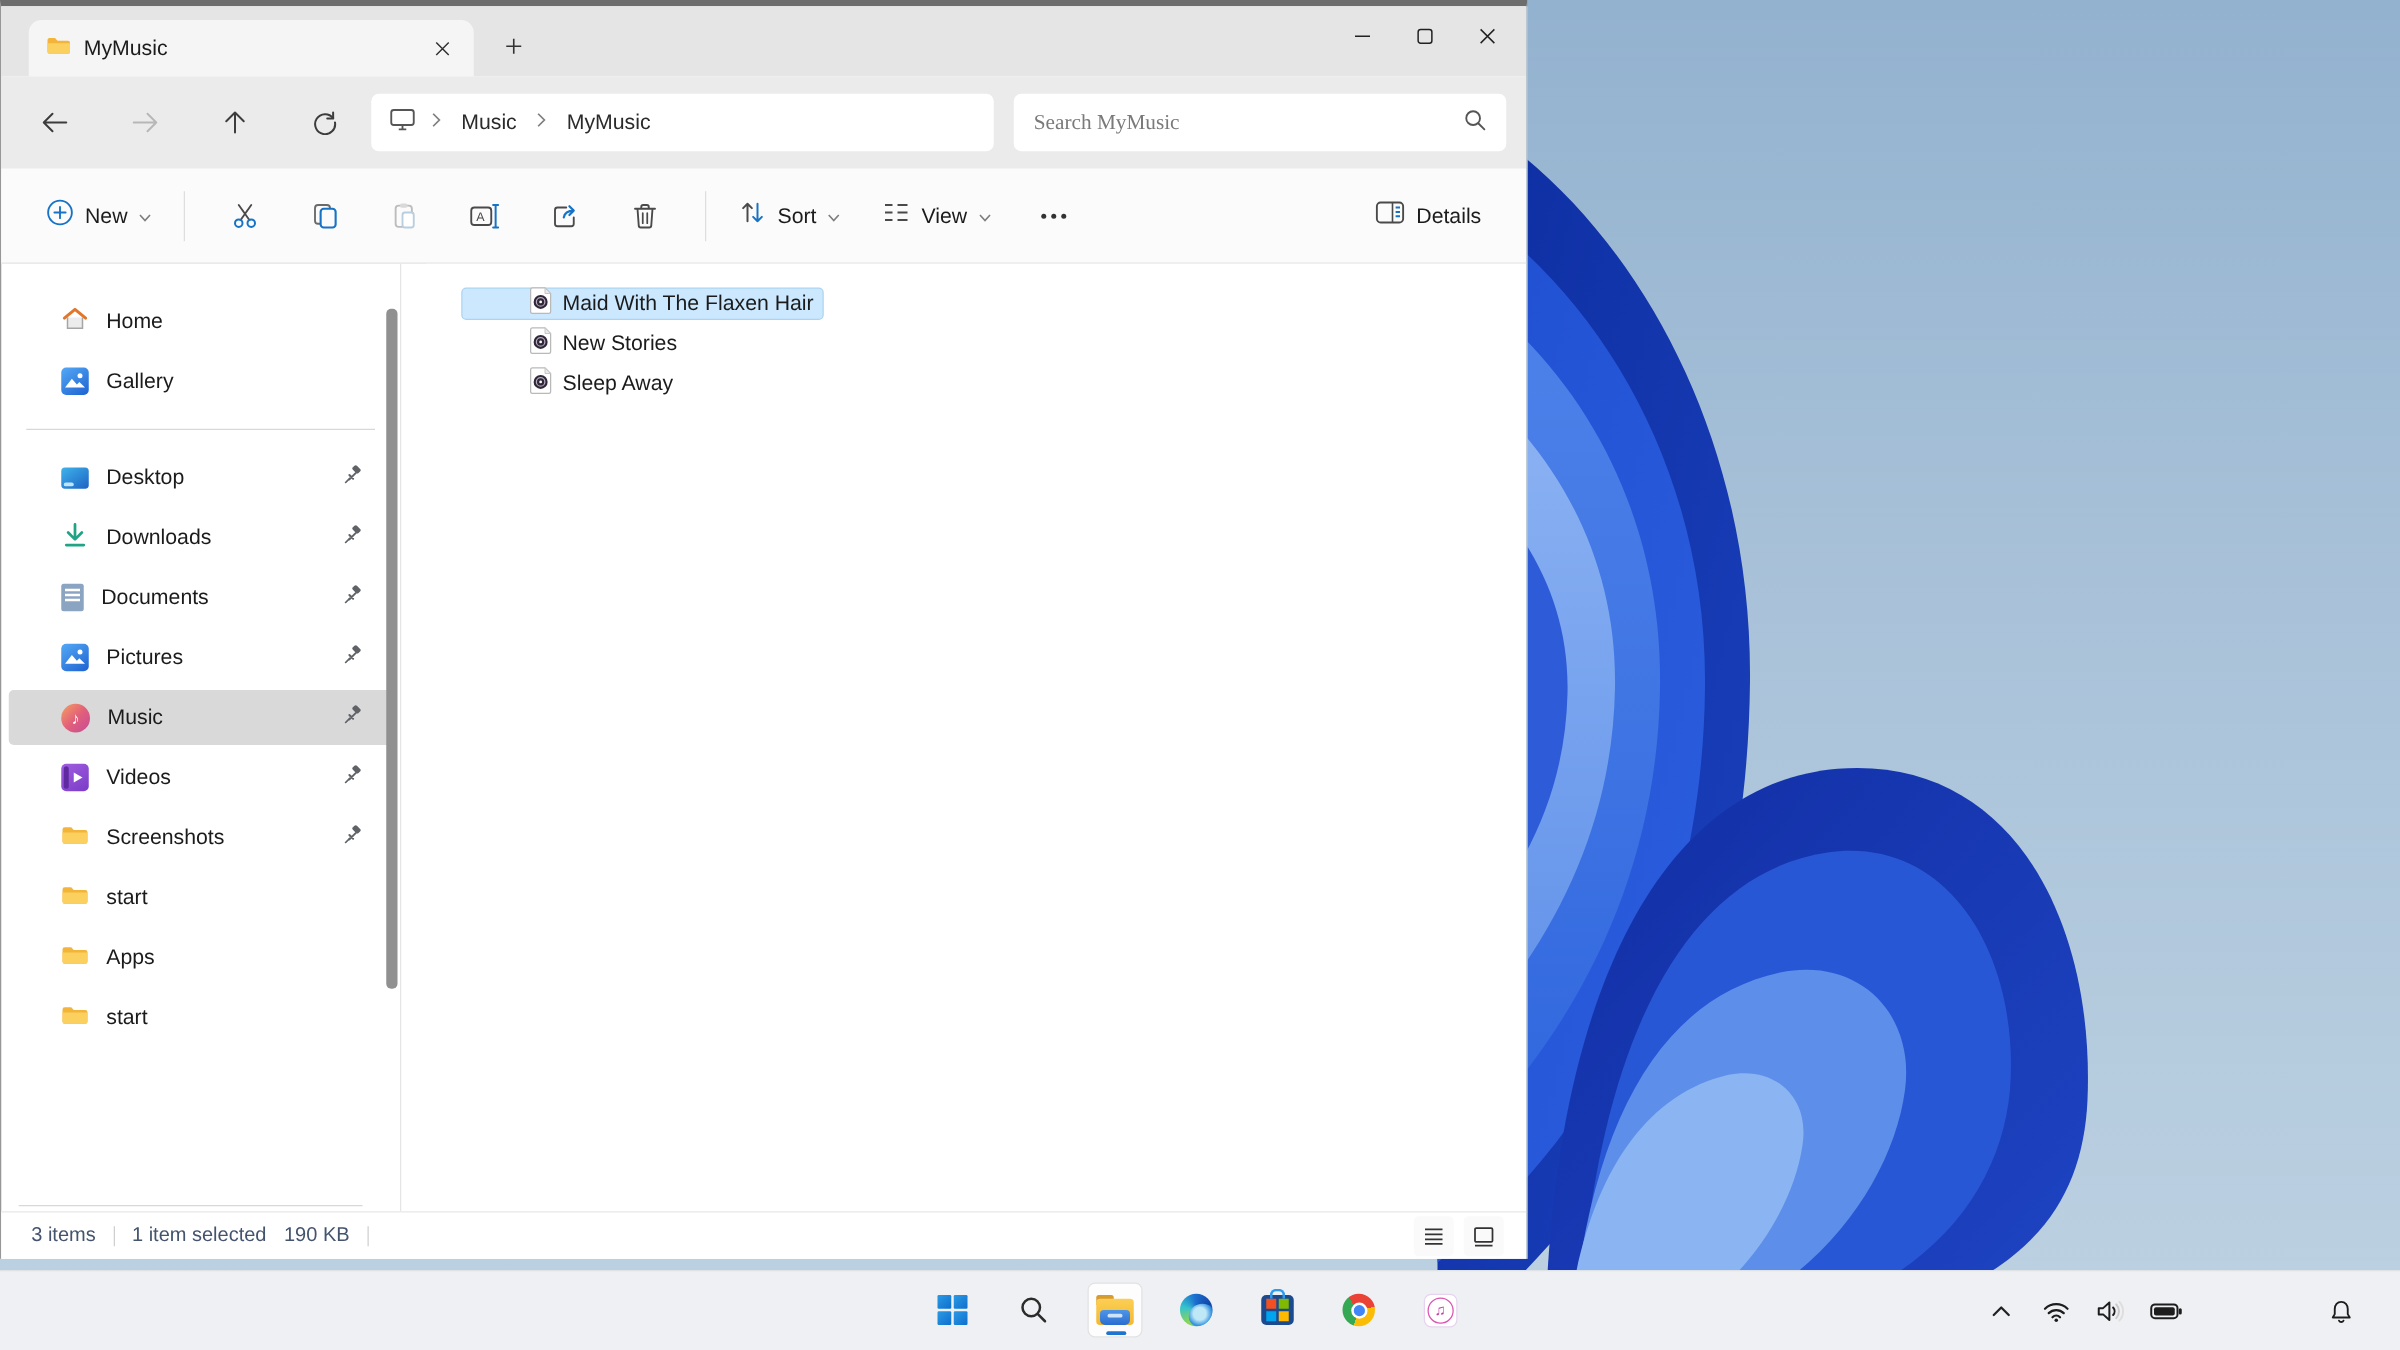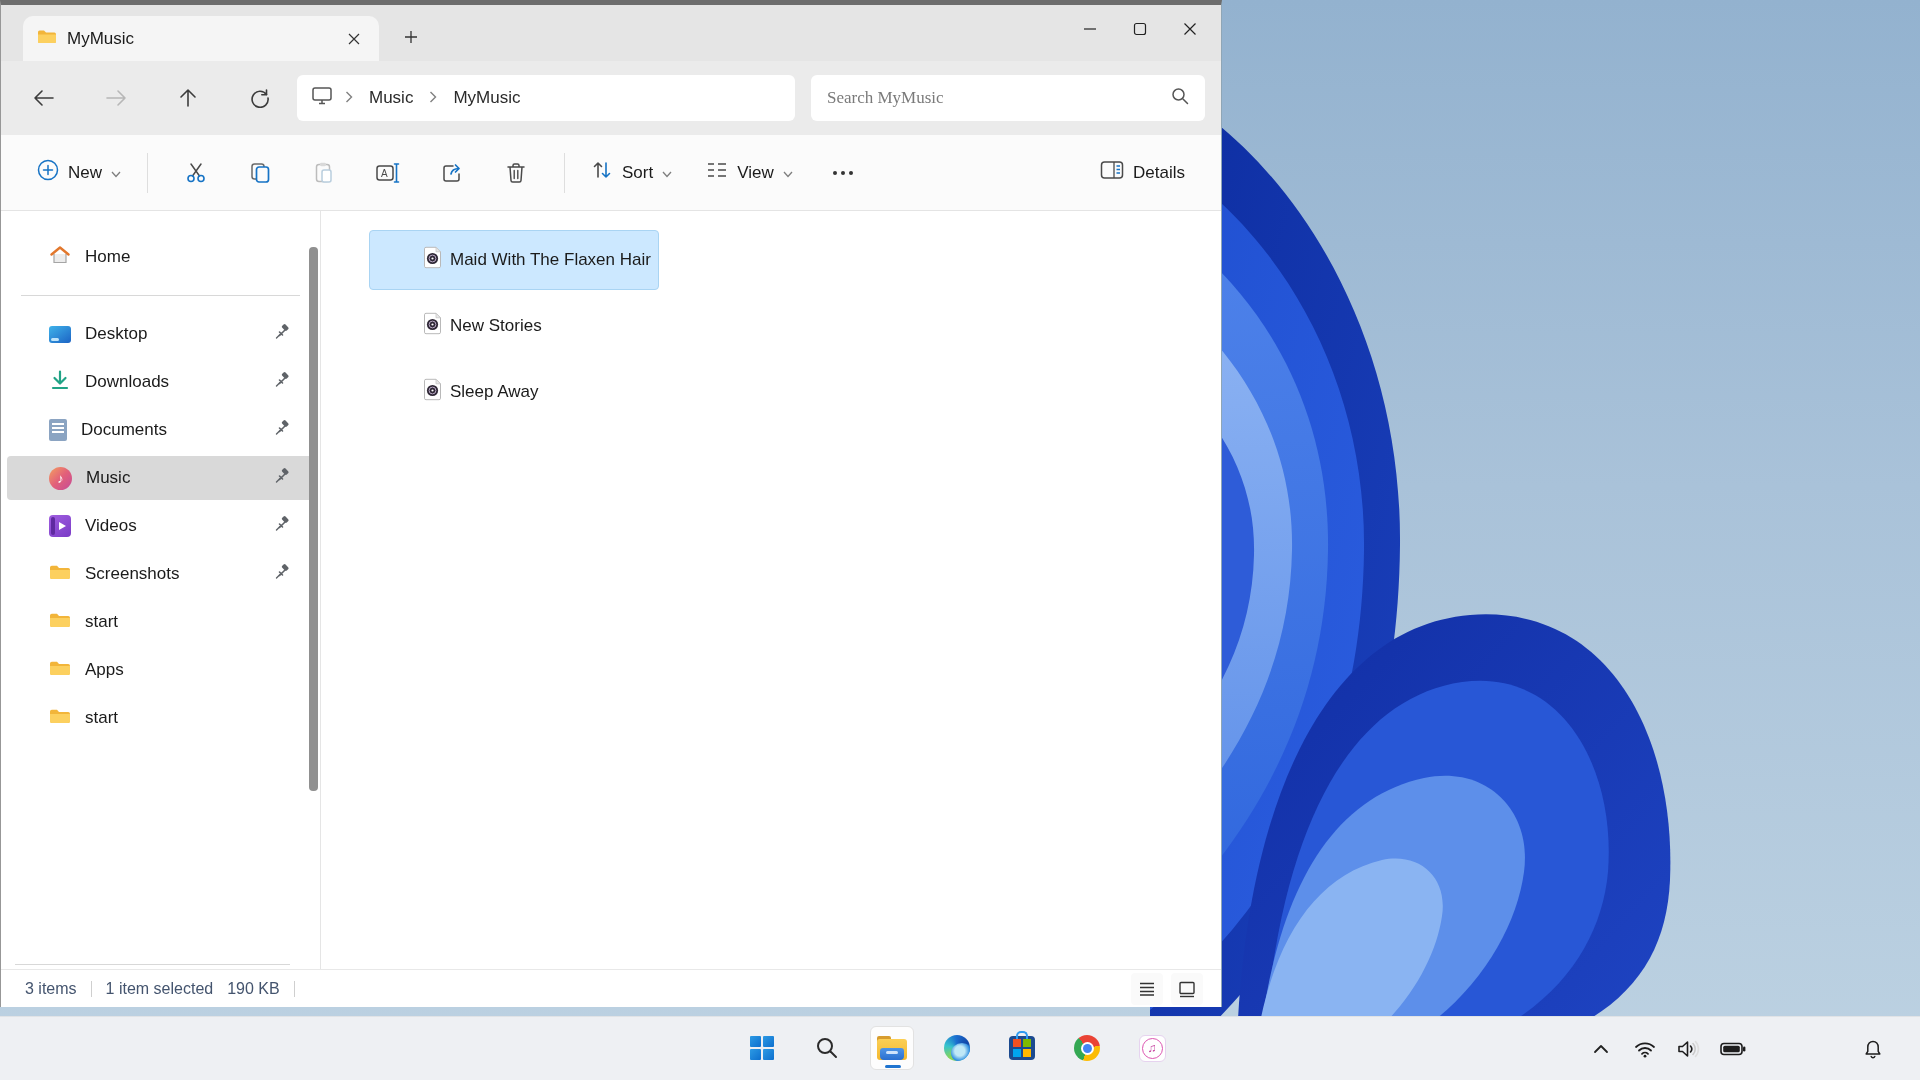--- a/index.html
+++ b/index.html
@@ -45,21 +45,21 @@
   .srow { height:44px; margin-bottom:4px; display:flex; align-items:center; gap:14px; border-radius:4px;
           padding-left:42px; position:relative; font-size:17px; }
   .srow.selected { background:#d9d9d9; }
   .srow .expander { position:absolute; left:14px; top:14px; }
   .srow .pin { margin-left:auto; margin-right:24px; }
   .sdivider { height:1px; background:#d8d8d8; margin:16px 14px; }
   .sscroll { position:absolute; right:2px; top:36px; width:9px; height:544px; background:#909090; border-radius:4px; }
   .sbottomline { position:absolute; bottom:4px; left:14px; right:30px; height:1px; background:#d8d8d8; }
 
   .main { flex:1; padding-top:19px; background:#fff; }
-  .frow { height:60px; width:290px; margin:0 0 6px 28px; display:flex; align-items:center; gap:8px;
+  .frow { height:26px; width:290px; margin:0 0 6px 28px; display:flex; align-items:center; gap:8px;
           padding-left:53px; border-radius:4px; border:1px solid transparent; font-size:17px; }
   .frow.selected { background:#cce8ff; border-color:#a9d4f3; }
 
   .statusbar { height:38px; flex:none; border-top:1px solid #e8e8e8; background:#fff;
                display:flex; align-items:center; gap:14px; padding:0 24px; font-size:16px; color:#44546e; position:relative; }
   .ssep { width:1px; height:16px; background:#cfcfcf; }
   .status-views { position:absolute; right:18px; top:3px; display:flex; gap:8px; }
   .status-views .iconbtn { width:32px; height:32px; background:#fafafa; border-radius:4px; }
 
   
@@ -353,20 +353,29 @@
         <div class="srow">
           <span>
             <svg width="22" height="20" viewBox="0 0 22 20">
               <path d="M5 9 V17.5 H17 V9" fill="#ececec" stroke="#a5a5a5" stroke-width="1.2"></path>
               <path d="M2.5 9.5 L11 2.5 L19.5 9.5" fill="none" stroke="#e2772c" stroke-width="2.4" stroke-linecap="round" stroke-linejoin="round"></path>
             </svg>
           </span>
           <span>Home</span>
         </div>
 
+        <div class="srow">
+          <span class="pict-sq">
+            <svg width="22" height="22" viewBox="0 0 22 22">
+                <path d="M3 16 L8.5 9 L12.5 13.5 L14.5 11.5 L19 16 Z" fill="#fff"></path>
+                <circle cx="15" cy="6.5" r="2" fill="#fff"></circle>
+              </svg>
+          </span>
+          <span>Gallery</span>
+        </div>
 
 
         <div class="sdivider"></div>
 
         <div class="srow">
           <span class="desk-sq"></span>
           <span>Desktop</span>
           <span class="pin">
             <svg width="15" height="15" viewBox="0 0 15 15">
                 <rect x="7" y="1.2" width="6.4" height="4.6" rx="1.4" transform="rotate(45 10.2 3.5)" fill="#5f6368"></rect>
@@ -398,20 +407,36 @@
           <span>Documents</span>
           <span class="pin">
             <svg width="15" height="15" viewBox="0 0 15 15">
                 <rect x="7" y="1.2" width="6.4" height="4.6" rx="1.4" transform="rotate(45 10.2 3.5)" fill="#5f6368"></rect>
                 <path d="M9.5 6.5 L4.5 11.5 M4.5 8 L7.5 11" stroke="#5f6368" stroke-width="1.6" stroke-linecap="round"></path>
                 <path d="M1.5 14 L5 10.5" stroke="#5f6368" stroke-width="1.4" stroke-linecap="round"></path>
               </svg>
           </span>
         </div>
 
+        <div class="srow">
+          <span class="pict-sq">
+            <svg width="22" height="22" viewBox="0 0 22 22">
+                <path d="M3 16 L8.5 9 L12.5 13.5 L14.5 11.5 L19 16 Z" fill="#fff"></path>
+                <circle cx="15" cy="6.5" r="2" fill="#fff"></circle>
+              </svg>
+          </span>
+          <span>Pictures</span>
+          <span class="pin">
+            <svg width="15" height="15" viewBox="0 0 15 15">
+                <rect x="7" y="1.2" width="6.4" height="4.6" rx="1.4" transform="rotate(45 10.2 3.5)" fill="#5f6368"></rect>
+                <path d="M9.5 6.5 L4.5 11.5 M4.5 8 L7.5 11" stroke="#5f6368" stroke-width="1.6" stroke-linecap="round"></path>
+                <path d="M1.5 14 L5 10.5" stroke="#5f6368" stroke-width="1.4" stroke-linecap="round"></path>
+              </svg>
+          </span>
+        </div>
 
         <div class="srow selected">
           <span class="music-circle">♪</span>
           <span>Music</span>
           <span class="pin">
             <svg width="15" height="15" viewBox="0 0 15 15">
                 <rect x="7" y="1.2" width="6.4" height="4.6" rx="1.4" transform="rotate(45 10.2 3.5)" fill="#5f6368"></rect>
                 <path d="M9.5 6.5 L4.5 11.5 M4.5 8 L7.5 11" stroke="#5f6368" stroke-width="1.6" stroke-linecap="round"></path>
                 <path d="M1.5 14 L5 10.5" stroke="#5f6368" stroke-width="1.4" stroke-linecap="round"></path>
               </svg>

